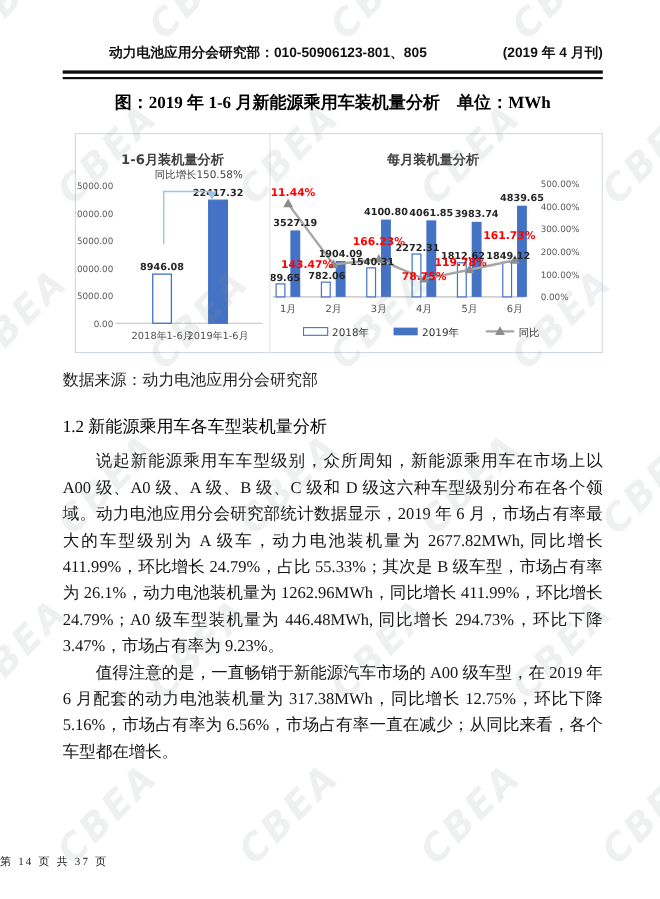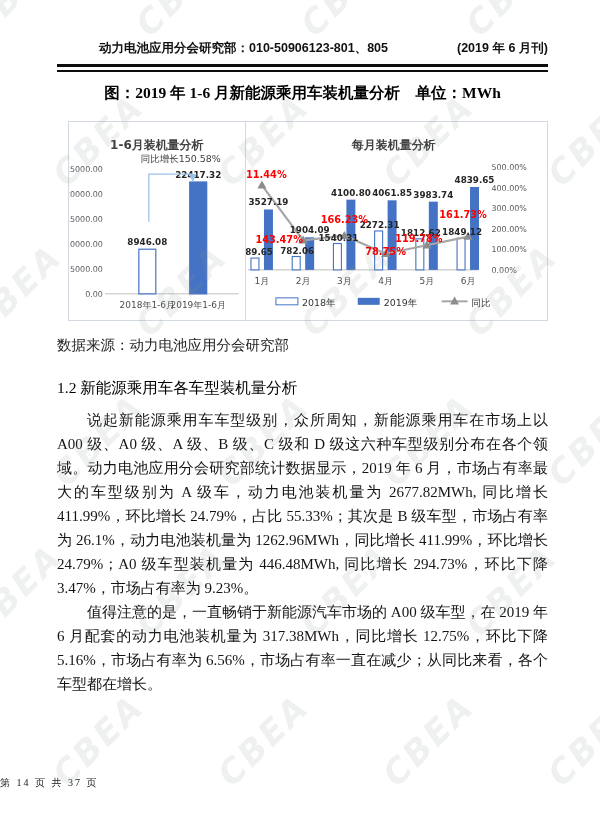--- a/index.html
+++ b/index.html
@@ -61,21 +61,21 @@
       <span style="left: 455px; top: 570px;">CBEA</span>
       <span style="left: 42px; top: 720px;">CBEA</span>
       <span style="left: 207px; top: 720px;">CBEA</span>
       <span style="left: 372px; top: 720px;">CBEA</span>
       <span style="left: 537px; top: 720px;">CBEA</span>
     </div>
 
   <div class="content">
     <div class="header">
       <span class="hl">动力电池应用分会研究部：010-50906123-801、805</span>
-      <span class="hr">(2019 年 6 月刊)</span>
+      <span class="hr">(2019 年 4 月刊)</span>
     </div>
     <div class="rule"></div>
 
     <div class="fig-title">图：2019 年 1-6 月新能源乘用车装机量分析　单位：MWh</div>
 
     <div class="figure">
       <svg class="panel left" id="chart-left" width="176" height="198" viewBox="0 0 176 198">
           <text x="88" y="27" class="ct" text-anchor="middle">1-6月装机量分析</text>
           <text x="34" y="50" class="ax" text-anchor="end">25000.00</text>
           <text x="34" y="75" class="ax" text-anchor="end">20000.00</text>

